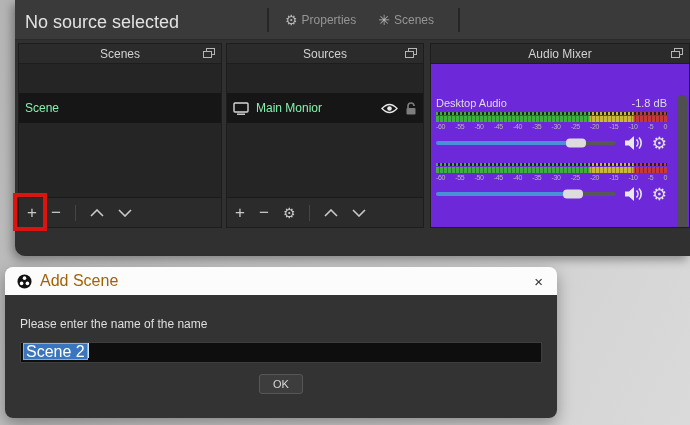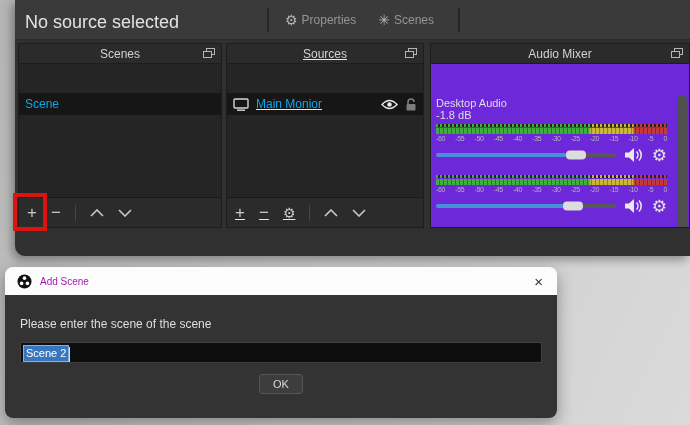--- a/index.html
+++ b/index.html
@@ -25,41 +25,41 @@
   .status-label { position:absolute; left:10px; top:12px; font-size:18px; color:#e2e2e2; }
   .topbar-center { position:absolute; left:252px; top:0; height:40px; display:flex; align-items:center; gap:10px; }
   .vsep { width:2px; height:24px; background:#262626; }
   .tb-btn { display:flex; align-items:center; gap:4px; font-size:12px; color:#959595; padding:2px 6px; }
   .tb-btn .glyph { font-size:14px; color:#b5b5b5; line-height:1; }
 
   
   .panel { position:absolute; top:43px; height:185px; background:#252525; display:flex; flex-direction:column;
            border:1px solid #1d1d1d;gap:29px; }
   .panel-scenes  { left:3px;   width:204px; }
-  .panel-sources { left:211px; width:198px;text-decoration:underline; }
+  .panel-sources { left:211px; width:198px; }
   .panel-mixer   { left:415px; width:260px; background:#6d28d9; }
   .panel-header { height:20px; background:#2b2b2b; flex:0 0 20px; position:relative;
                   display:flex; align-items:center; justify-content:center;
                   font-size:12px; color:#d2d2d2; border-bottom:1px solid #1d1d1d; }
   .popout-icon { position:absolute; right:6px; top:4px; }
   .panel-body { flex:1 1 auto; overflow:hidden; position:relative; }
   .panel-toolbar { flex:0 0 30px; background:#2b2b2b; border-top:1px solid #1a1a1a;
                    display:flex; align-items:center; padding:0 8px; gap:14px; }
   .tool-glyph { color:#c9c9c9; font-size:17px; line-height:1; }
   .tool-sep { width:1px; height:16px; background:#454545; }
 
   
-  .list-row { height:22px; display:flex; align-items:center; padding:0 6px; gap:7px;
-              font-size:12px; color:#0ea5e9; }
+  .list-row { height:30px; display:flex; align-items:center; padding:0 6px; gap:7px;
+              font-size:12px; color:#86efac; }
   .row-selected { background:#161616; }
   .row-spacer { flex:1 1 auto; }
 
   
   .mix-channel { padding:4px 22px 0 5px; }
-  .mix-head { display:flex; justify-content:space-between; font-size:11px; color:#dedede; margin-bottom:3px;flex-direction:column; }
+  .mix-head { display:flex; justify-content:space-between; font-size:11px; color:#dedede; margin-bottom:3px; }
   .meter-ticks { height:3px;
     background-image:repeating-linear-gradient(90deg, transparent 0 2px, #232323 2px 4px),
       linear-gradient(90deg,#3fae3f 0%,#3fae3f 66%,#c9b73a 67%,#c9b73a 85%,#c23a3a 86%,#c23a3a 100%);
     margin-bottom:1px; }
   .meter-bar { height:6px;
     background-image:repeating-linear-gradient(90deg, transparent 0 3px, rgba(0,0,0,.30) 3px 4px),
       linear-gradient(90deg,#3fae3f 0%,#3fae3f 66%,#c9b73a 67%,#c9b73a 85%,#c23a3a 86%,#c23a3a 100%); }
   .db-labels { display:flex; justify-content:space-between; font-size:7px; color:#b5b5b5; margin-top:1px;
                letter-spacing:-0.3px; }
   .mix-controls { display:flex; align-items:center; margin-top:4px; gap:8px; height:18px; }
@@ -74,26 +74,26 @@
 
   
   .highlight-box { position:absolute; left:13px; top:193px; width:34px; height:38px;
                    border:4px solid #dc1410; z-index:5; }
 
   
   .dialog { position:absolute; left:5px; top:267px; width:552px; z-index:10;
             box-shadow:0 6px 16px rgba(0,0,0,.35); border-radius:8px; }
   .dialog-titlebar { height:28px; background:#fcfcfc; border-radius:8px 8px 0 0;
                      display:flex; align-items:center; padding:0 12px; gap:8px; }
-  .dialog-title { font-size:10px; color:#a21caf; flex:1 1 auto; }
+  .dialog-title { font-size:16px; color:#a16207; flex:1 1 auto; }
   .dialog-close { font-size:15px; color:#333; padding:0 2px; line-height:1; }
   .dialog-body { background:#333333; border-radius:0 0 8px 8px; padding:22px 15px 16px 15px; height:123px; }
   .dialog-prompt { font-size:12px; color:#dfdfdf; }
   .dialog-input { margin-top:11px; height:21px; background:#0e0e0e; border:1px solid #3e3e3e;
-                  display:flex; align-items:flex-end; padding:0 2px; font-size:11px; }
+                  display:flex; align-items:flex-start; padding:0 2px; font-size:16px; }
   .input-selection { background:#3a76bd; border:1px solid #7fb0e8; color:#fff; padding:0 2px; line-height:15px; }
   .caret { width:1px; height:15px; background:#cfe2ff; }
   .dialog-buttons { display:flex; justify-content:center; gap:28px; margin-top:11px; }
   .dlg-btn { min-width:44px; height:20px; background:#3d3d3d; border:1px solid #565656; border-radius:3px;
              color:#d8d8d8; font-size:11px; display:flex; align-items:center; justify-content:center; padding:0 13px; }
 
   svg { display:block; }
 </style>
 </head>
 <body>
@@ -302,21 +302,21 @@
           <circle cx="8" cy="8" r="7.5" fill="#111"></circle>
           <circle cx="8" cy="4.4" r="1.9" fill="#fff"></circle>
           <circle cx="4.9" cy="10" r="1.9" fill="#fff"></circle>
           <circle cx="11.1" cy="10" r="1.9" fill="#fff"></circle>
         </svg>
     </span>
     <span class="dialog-title">Add Scene</span>
     <span class="dialog-close">×</span>
   </div>
   <div class="dialog-body">
-    <div class="dialog-prompt">Please enter the scene of the scene</div>
+    <div class="dialog-prompt">Please enter the name of the name</div>
     <div class="dialog-input">
       <span class="input-selection">Scene 2</span>
       <span class="caret"></span>
     </div>
     <div class="dialog-buttons">
       <div class="dlg-btn">OK</div>
     </div>
   </div>
 </div>
 

